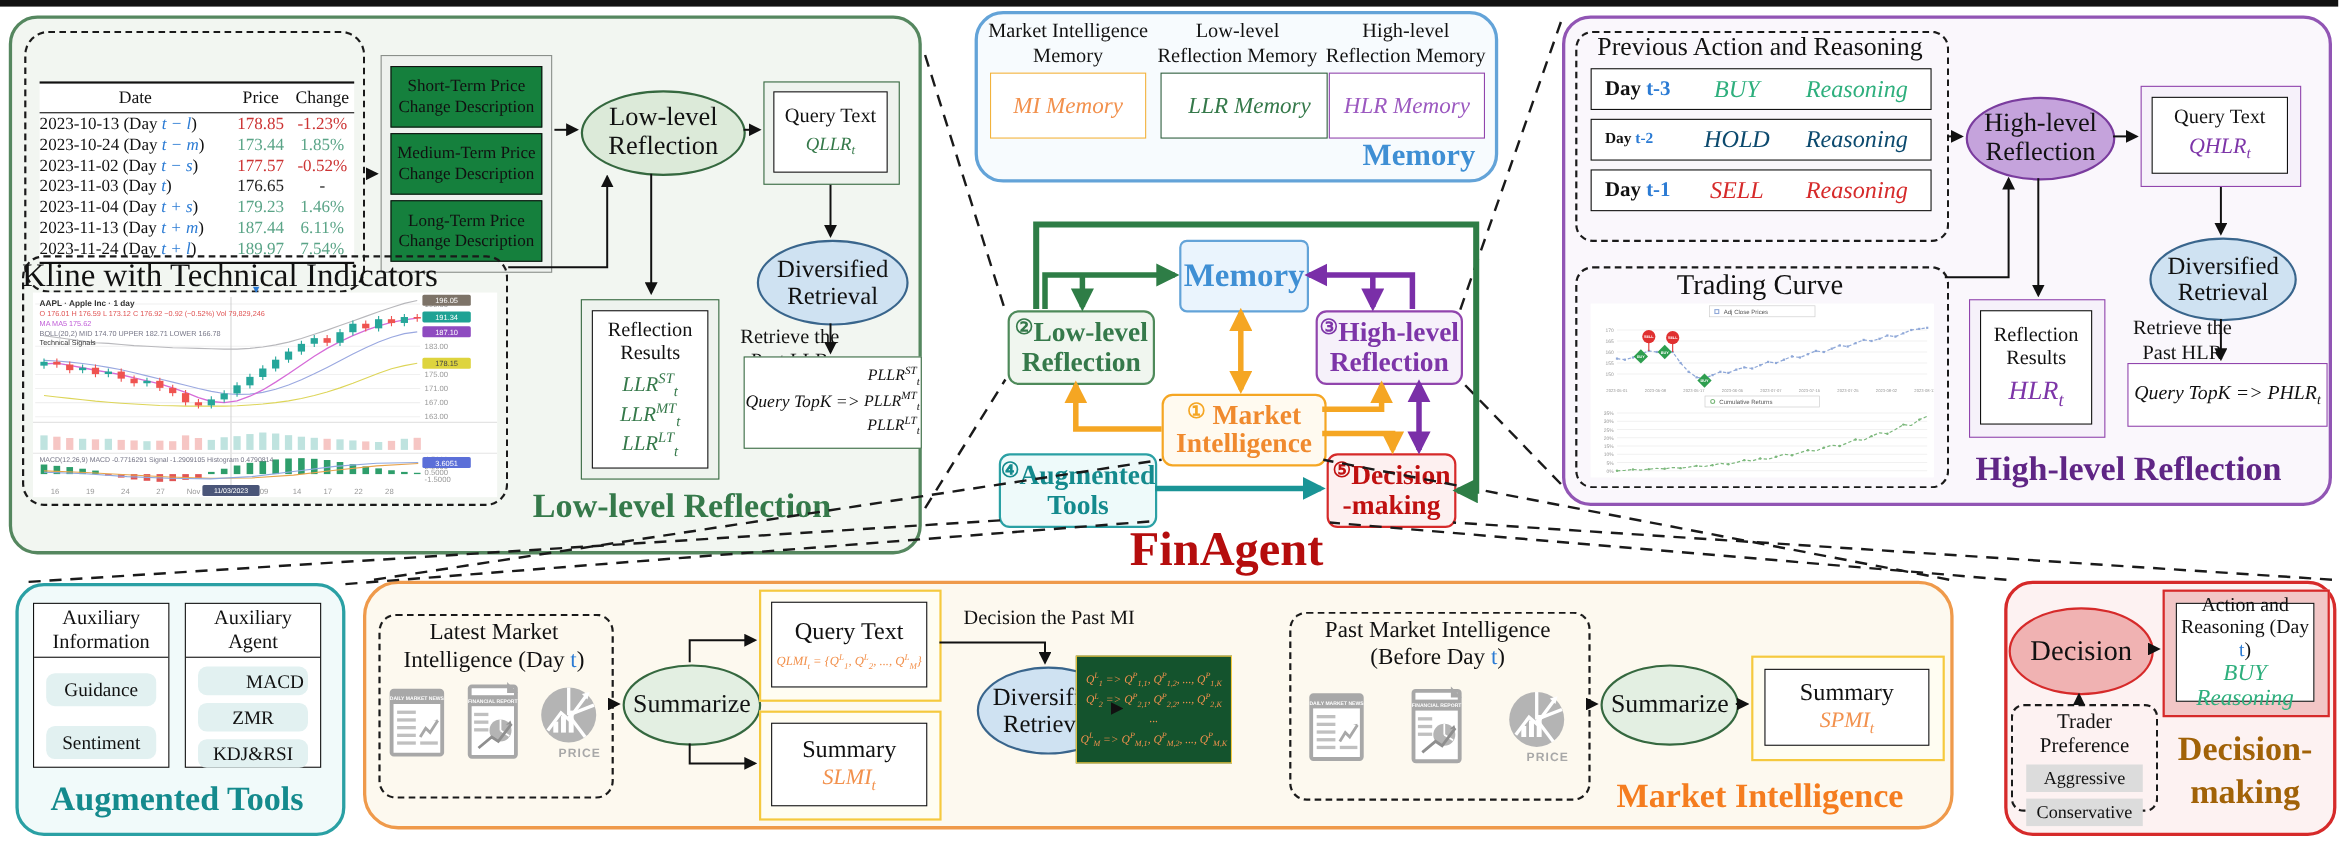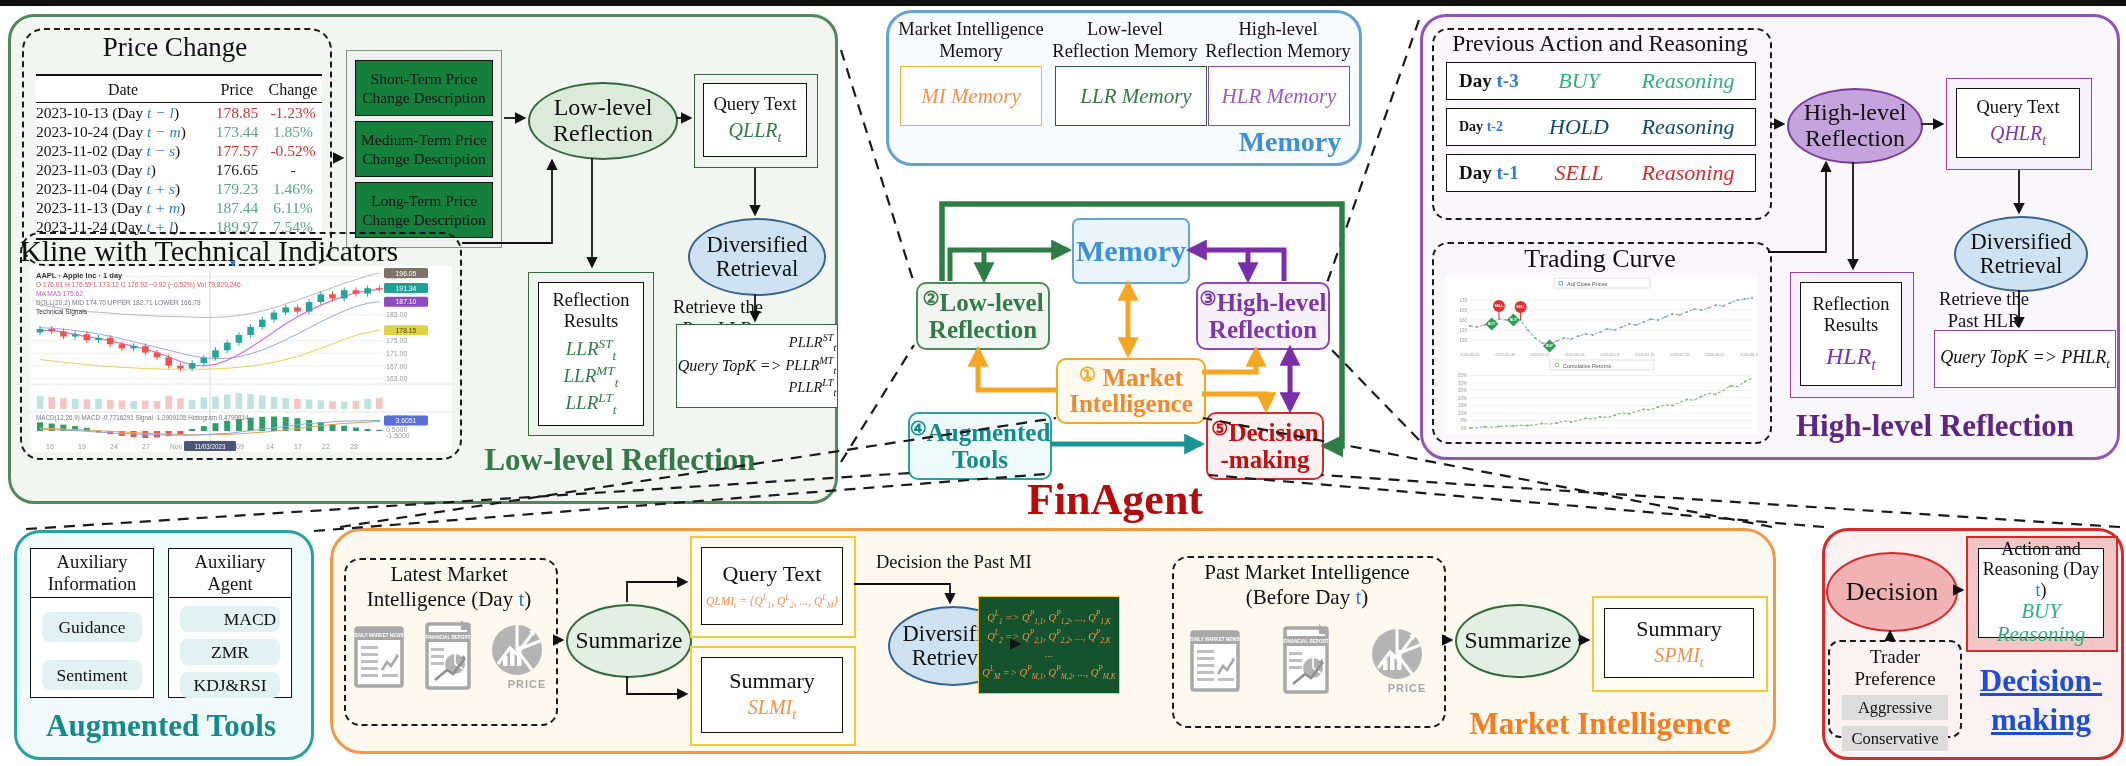--- a/index.html
+++ b/index.html
@@ -41,21 +41,20 @@
   <div class="abs" style="left:0;top:0;width:2126px;height:6px;background:#111;"></div>
 
   <div class="frame g-frame" style="left:8px;top:14px;width:824px;height:484px;"></div>
   <div class="frame b-frame" style="left:886px;top:10px;width:470px;height:150px;"></div>
   <div class="frame v-frame" style="left:1420px;top:14px;width:694px;height:440px;"></div>
   <div class="frame t-frame" style="left:14px;top:530px;width:294px;height:224px;"></div>
   <div class="frame o-frame" style="left:330px;top:528px;width:1440px;height:220px;"></div>
   <div class="frame r-frame" style="left:1822px;top:528px;width:296px;height:226px;"></div>
 
   <div class="dashbox" style="left:22px;top:28px;width:306px;height:234px;border-radius:22px;"></div>
-  <div class="abs b" style="left:22px;top:32px;width:306px;text-align:center;font-size:27px;font-weight:normal;">Price Change</div>
   <div class="pc-table" style="left:36px;top:74px;width:286px;padding:2px 0;">
     <div class="pc-row pc-head">
       <span style="text-align:center;">Date</span>
       <span>Price</span>
       <span>Change</span>
     </div>
     <div class="pc-row">
       <span><span>2023-10-13 (Day </span><span class="i tb">t − l</span><span>)</span></span>
       <span class="down">178.85</span>
       <span class="down">-1.23%</span>
@@ -108,21 +107,21 @@
   </div>
 
   <div class="ell" style="left:528px;top:82px;width:146px;height:74px;background:#dcead9;border:2.2px solid #35683f;font-size:24px;">
     <span>Low-level</span>
       <span>Reflection</span>
   </div>
 
   <div class="abs" style="left:694px;top:74px;width:122px;height:92px;background:#eef3ee;border:1.6px solid #35683f;">
     <div class="wbox cc" style="left:8px;top:8px;width:102px;height:72px;">
       <span style="font-size:18.5px;">Query Text</span>
-      <span class="i tg" style="font-size:20px;margin-top:4px;">QLLR<sub>t</sub></span>
+      <span class="i tg" style="font-size:17px;margin-top:4px;">QLLR<sub>t</sub></span>
     </div>
   </div>
 
   <div class="ell" style="left:688px;top:218px;width:134px;height:74px;background:#cfe2f2;border:2.2px solid #39658c;font-size:22.5px;">
     <span>Diversified</span>
       <span>Retrieval</span>
   </div>
 
   <div class="dashbox" style="left:20px;top:232px;width:438px;height:224px;border-radius:20px;"></div>
   <div class="abs" style="left:20px;top:234px;width:438px;text-align:left;font-size:30px;">Kline with Technical Indicators</div>
@@ -735,21 +734,21 @@
     <div class="cc" style="margin-top:4px;font-size:19px;">
         <span>Trader Preference</span>
       </div>
     <div class="gchip" style="margin:5px 12px 0;height:25px;">
         <span>Aggressive</span>
       </div>
     <div class="gchip" style="margin:6px 12px 0;height:25px;">
         <span>Conservative</span>
       </div>
   </div>
-  <div class="panel-label" style="left:1966px;top:662px;width:150px;font-size:31px;color:#1d4ed8;line-height:1.25;text-decoration:underline;">
+  <div class="panel-label" style="left:1966px;top:662px;width:150px;font-size:31px;color:#a16207;line-height:1.25;">
     <div>Decision-</div>
       <div>making</div>
   </div>
 
   <svg width="2126" height="766" style="position:absolute;left:0;top:0;pointer-events:none;">
     <defs>
       <marker id="ab" viewBox="0 0 10 10" refX="8" refY="5" markerWidth="6.5" markerHeight="6.5" orient="auto-start-reverse">
           <path d="M0,0L10,5L0,10z" fill="#111"></path>
         </marker>
       <marker id="ag" viewBox="0 0 10 10" refX="8" refY="5" markerWidth="4.2" markerHeight="4.2" orient="auto-start-reverse">

